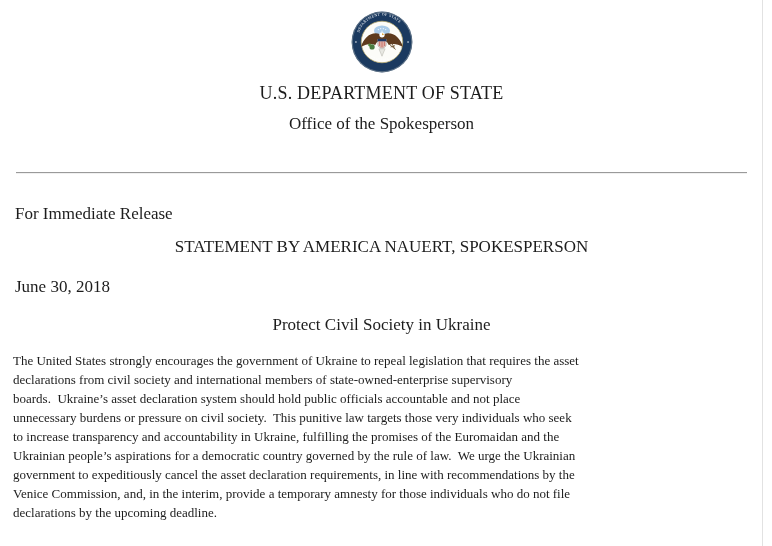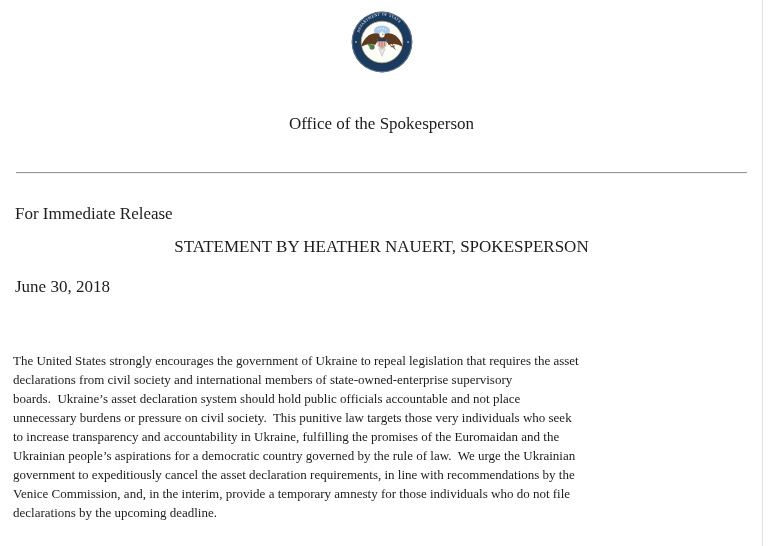--- a/index.html
+++ b/index.html
@@ -122,31 +122,33 @@
 
       <path d="M43,45 h14 v8 a7,7 0 0 1 -14,0 Z" fill="#f4f4ee" stroke="#555" stroke-width="0.5"></path>
       <rect x="43" y="45" width="14" height="4" fill="#1f3864"></rect>
       <path d="M45.5,49 v8 M48.5,49 v10 M51.5,49 v10 M54.5,49 v8" stroke="#b02418" stroke-width="1.3" fill="none"></path>
 
       <circle cx="50" cy="38.5" r="4.3" fill="#ffffff"></circle>
       <path d="M50,36 l4,1.5 l-4,1.5 Z" fill="#d8a43c"></path>
     </svg>
   </div>
 
+  <div class="agency">U.S. DEPARTMENT OF STATE</div>
 
   <div class="office">Office of the Spokesperson</div>
 
   <div class="divider"></div>
 
   <div class="distribution">For Immediate Release</div>
 
-  <div class="statement-title">STATEMENT BY HEATHER NAUERT, SPOKESPERSON</div>
+  <div class="statement-title">STATEMENT BY AMERICA NAUERT, SPOKESPERSON</div>
 
   <div class="release-date">June 30, 2018</div>
 
+  <div class="subject">Protect Civil Society in Ukraine</div>
 
   <div class="body-text">The United States strongly encourages the government of Ukraine to repeal legislation that requires the asset
 declarations from civil society and international members of state-owned-enterprise supervisory
 boards.  Ukraine’s asset declaration system should hold public officials accountable and not place
 unnecessary burdens or pressure on civil society.  This punitive law targets those very individuals who seek
 to increase transparency and accountability in Ukraine, fulfilling the promises of the Euromaidan and the
 Ukrainian people’s aspirations for a democratic country governed by the rule of law.  We urge the Ukrainian
 government to expeditiously cancel the asset declaration requirements, in line with recommendations by the
 Venice Commission, and, in the interim, provide a temporary amnesty for those individuals who do not file
 declarations by the upcoming deadline.</div>

